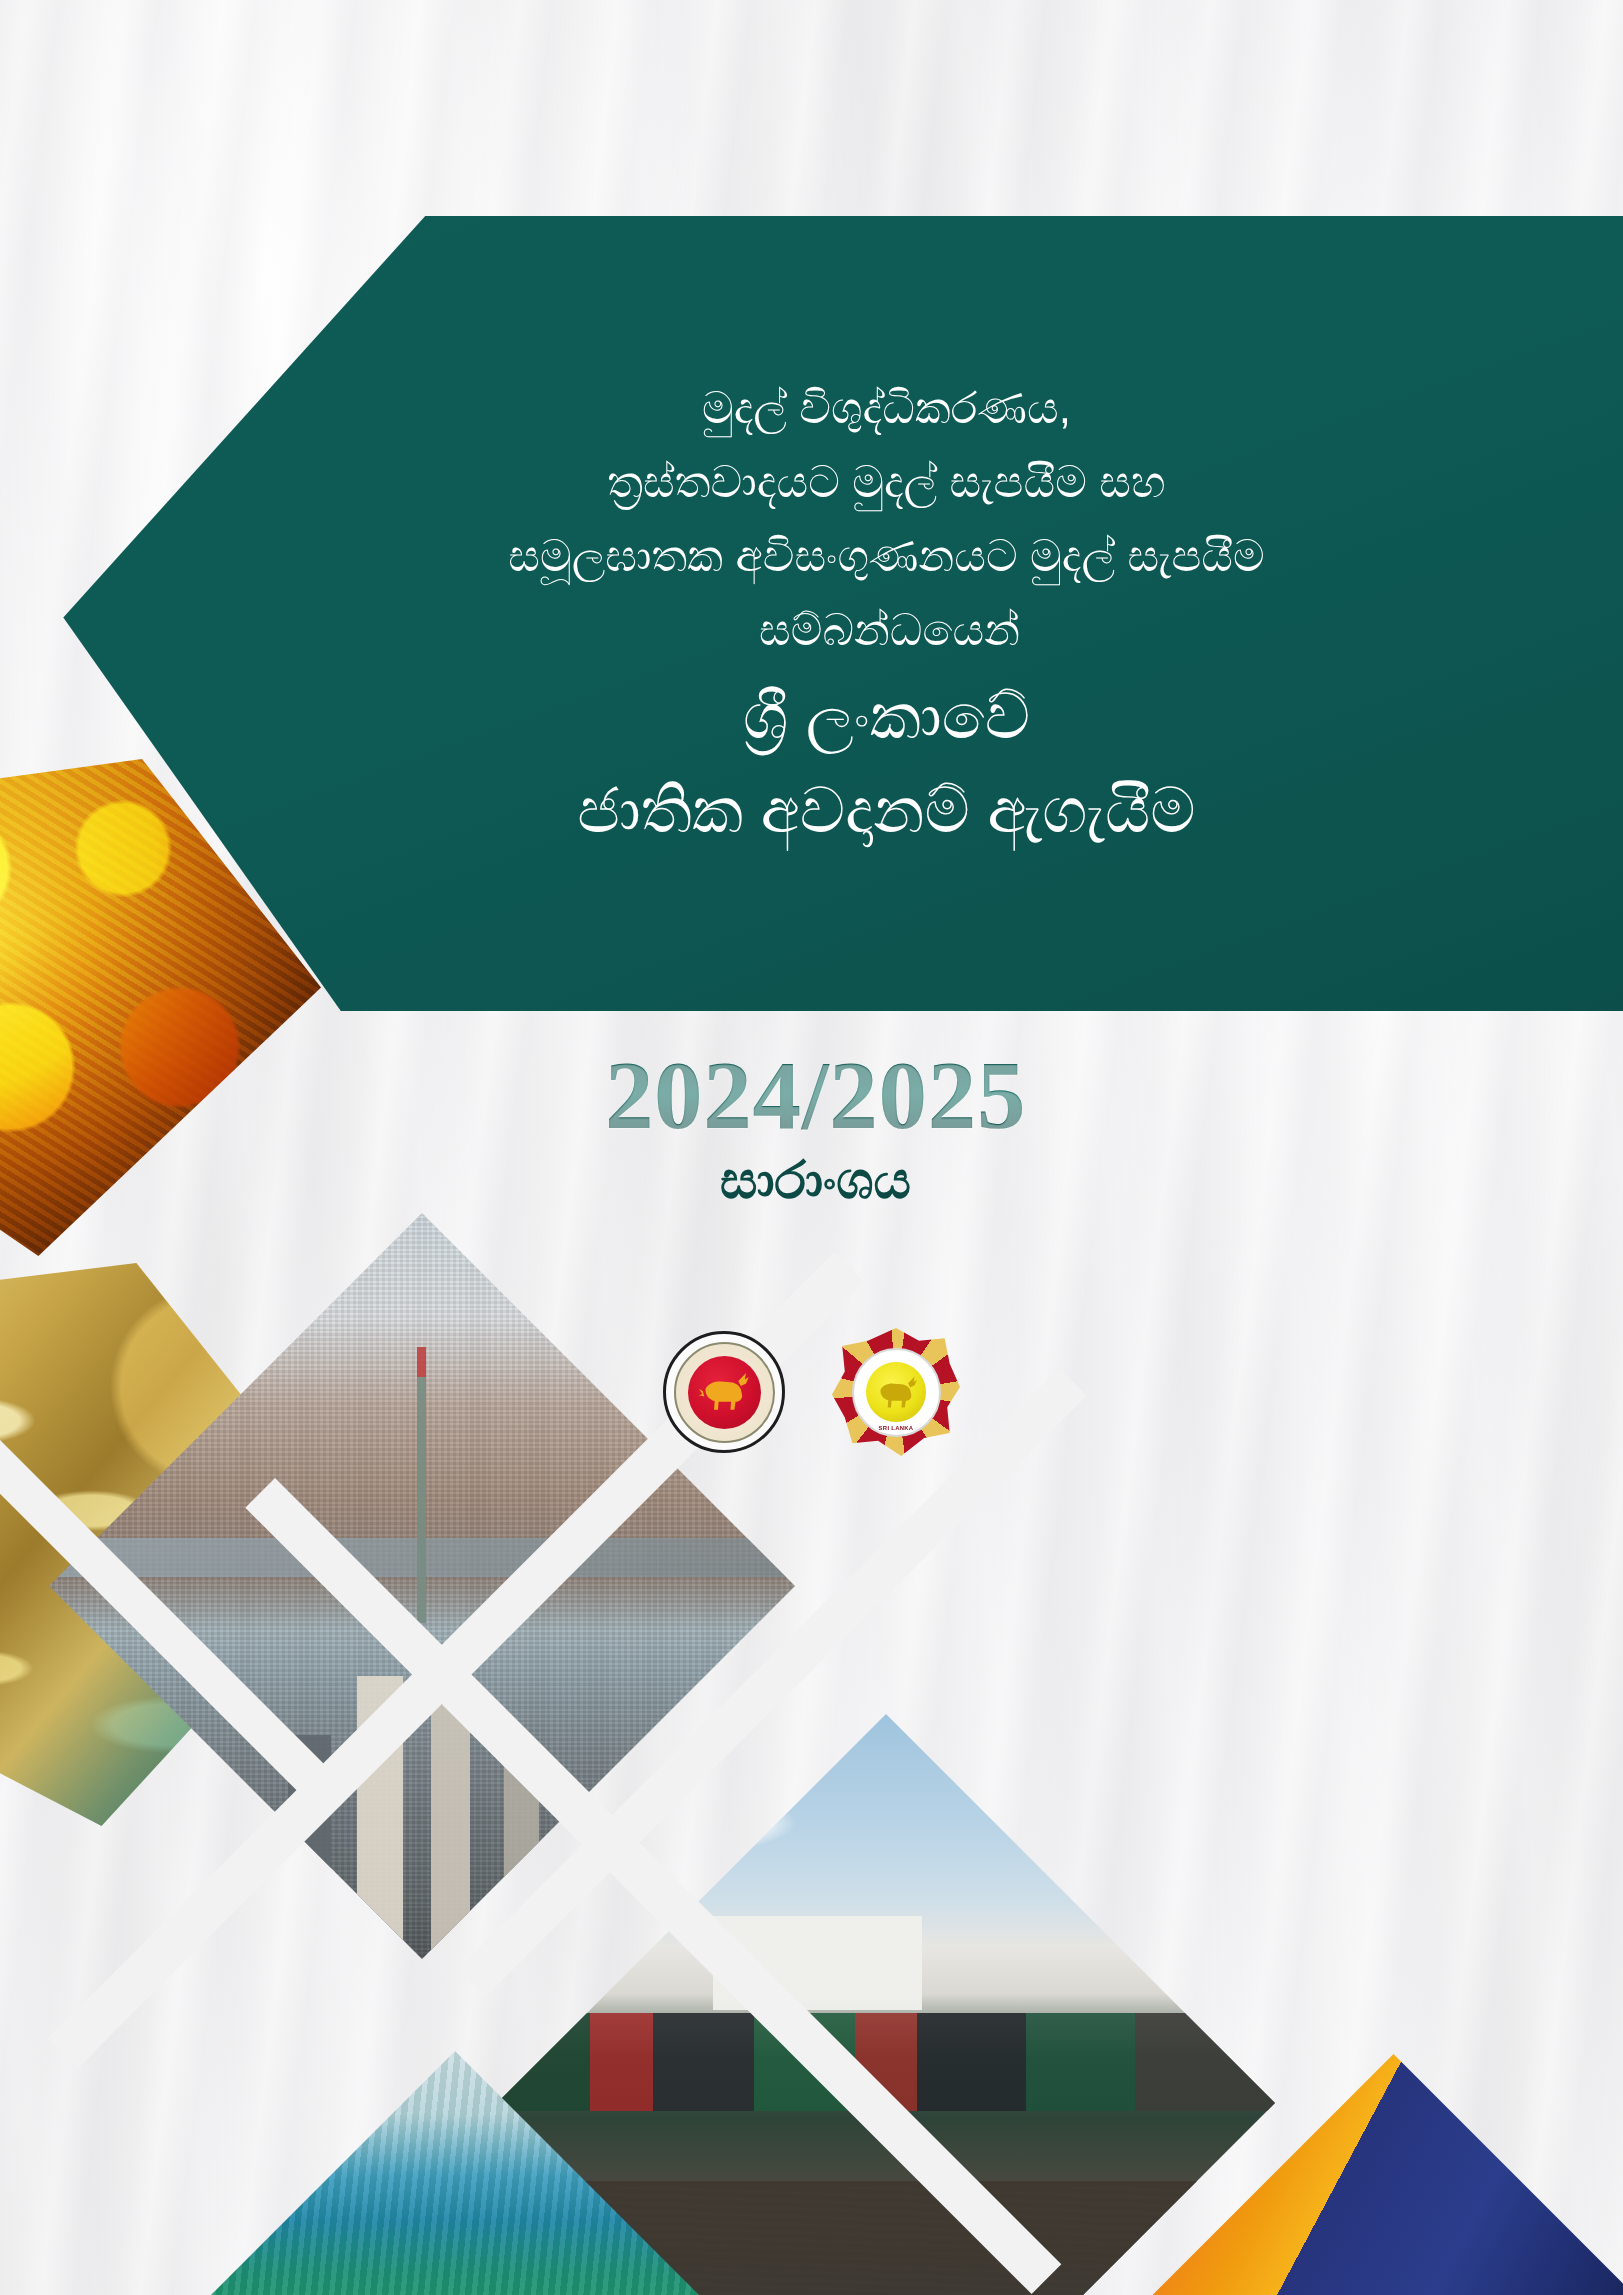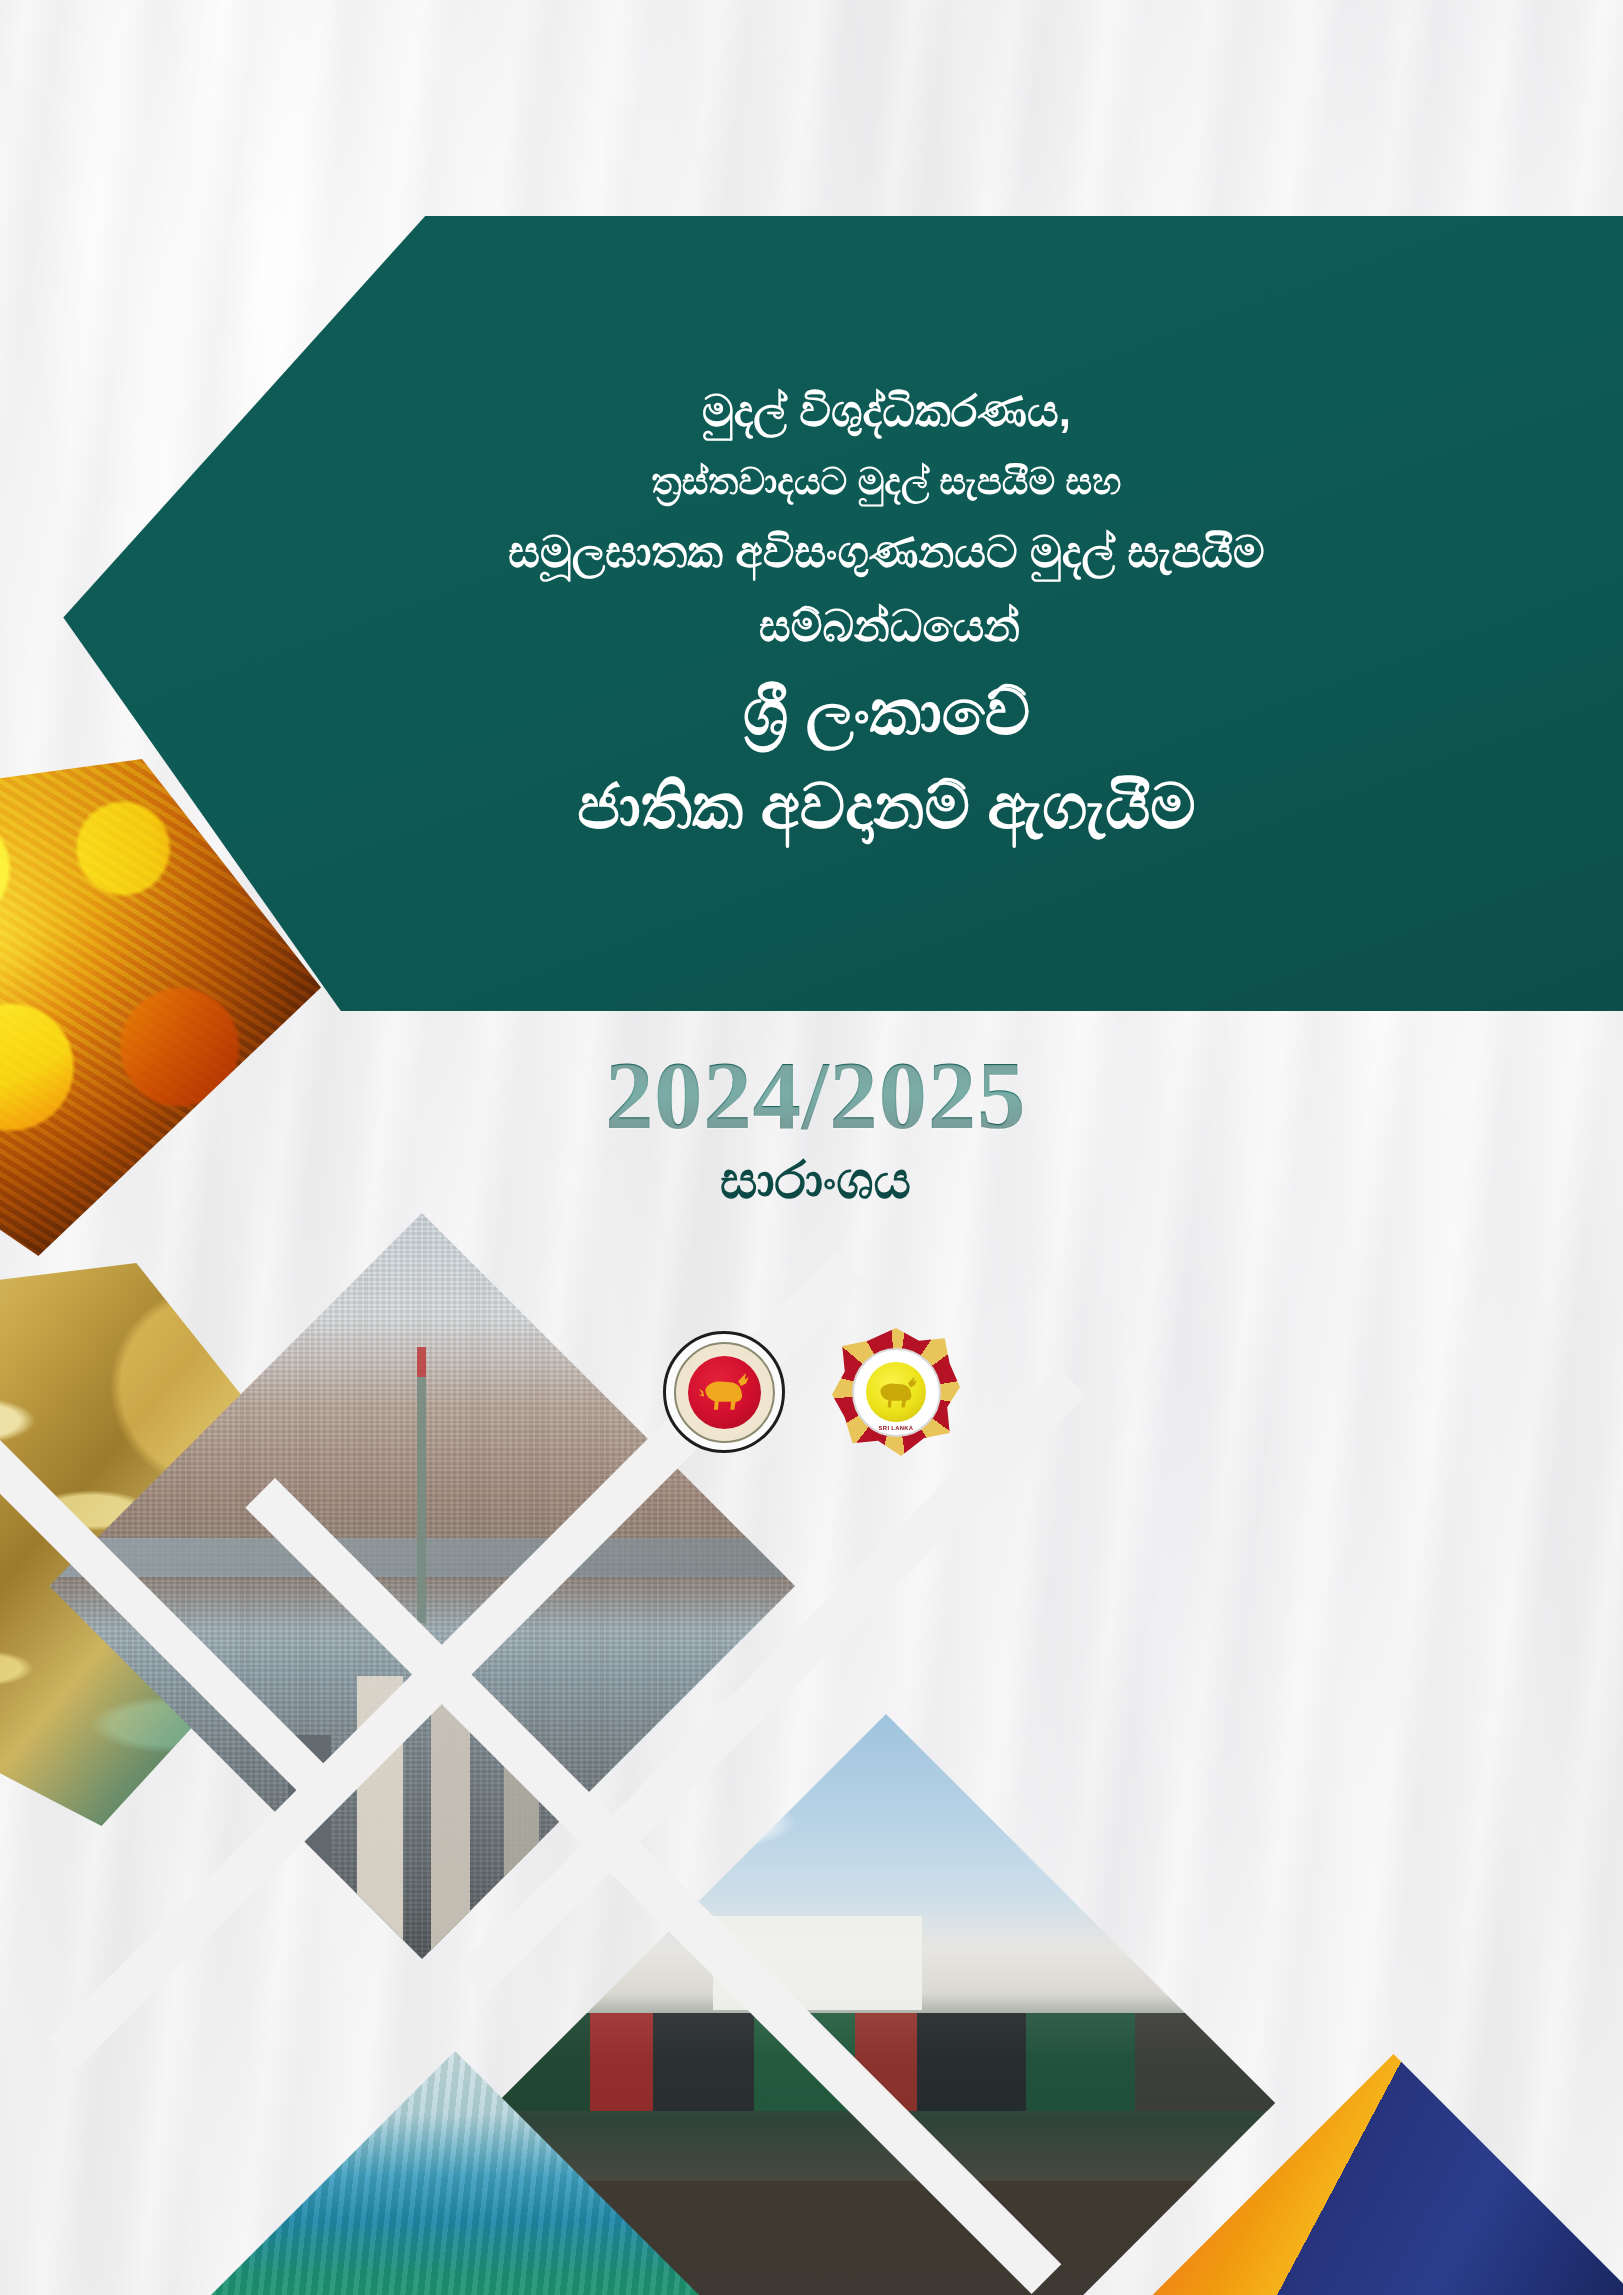--- a/index.html
+++ b/index.html
@@ -231,27 +231,27 @@
     flex-direction: column;
     align-items: center;
     justify-content: center;
     padding-left: 150px;
     box-sizing: border-box;
     color: #ffffff;
     text-align: center;
   }
   .t-line {
     font-family: "Liberation Sans", "DejaVu Sans", sans-serif;
-    font-weight: 700;
+    font-weight: 400;
     letter-spacing: 0.1px;
     line-height: 1.0;
     text-align: right;
   }
   .t-sub   { font-size: 44px;  margin: 0 0 30px 0; }
-  .t-sub2  { font-size: 37px;  margin: 0 0 30px 0; }
+  .t-sub2  { font-size: 44px;  margin: 0 0 30px 0; }
   .t-sub3  { font-size: 44px;  margin: 0 0 30px 0; }
   .t-sub4  { font-size: 44px;  margin: 0 0 33px 6px; }
   .t-big1  { font-size: 63px;  margin: 0 0 31px 0; }
   .t-big2  { font-size: 63px;  margin: 0; }
 
   
   .year-block {
     position: absolute;
     left: 4px; top: 1047px;
     width: 1623px;

